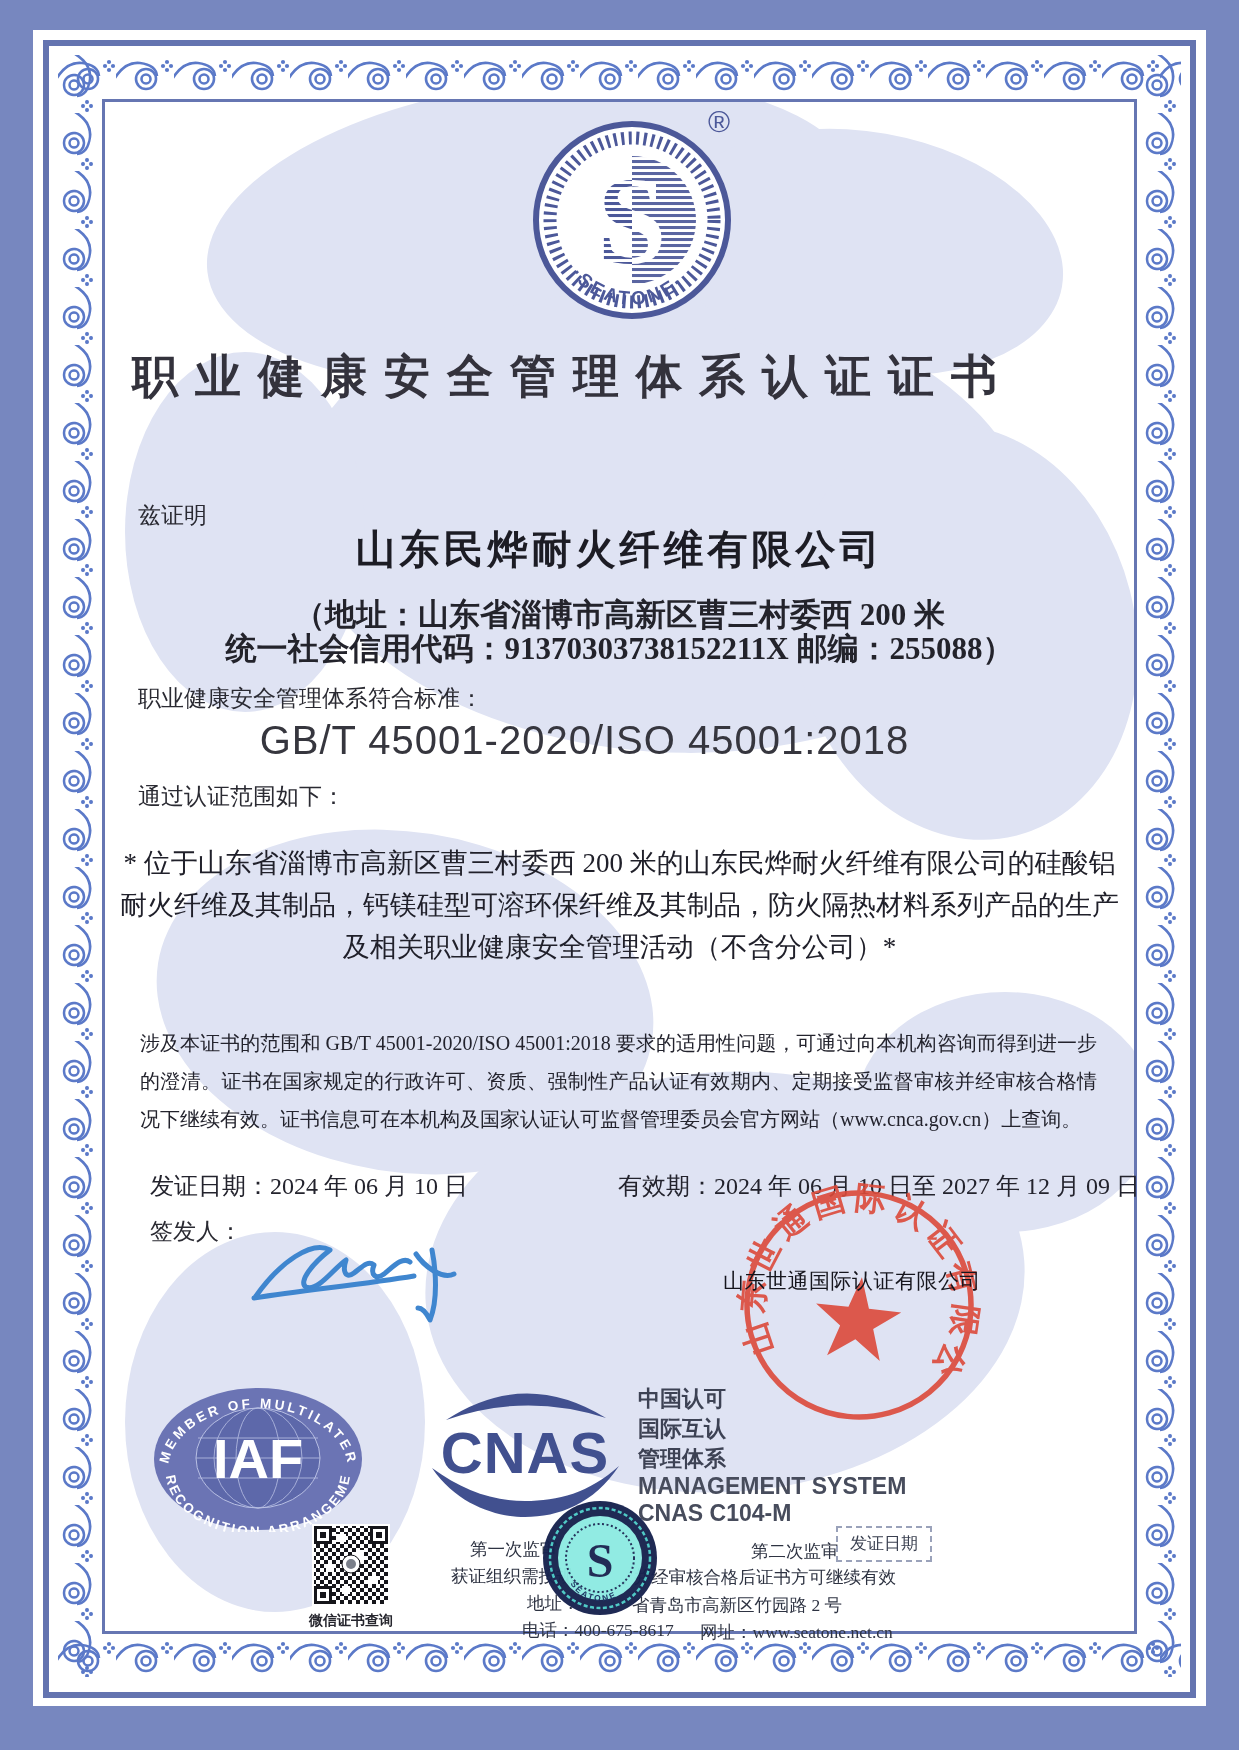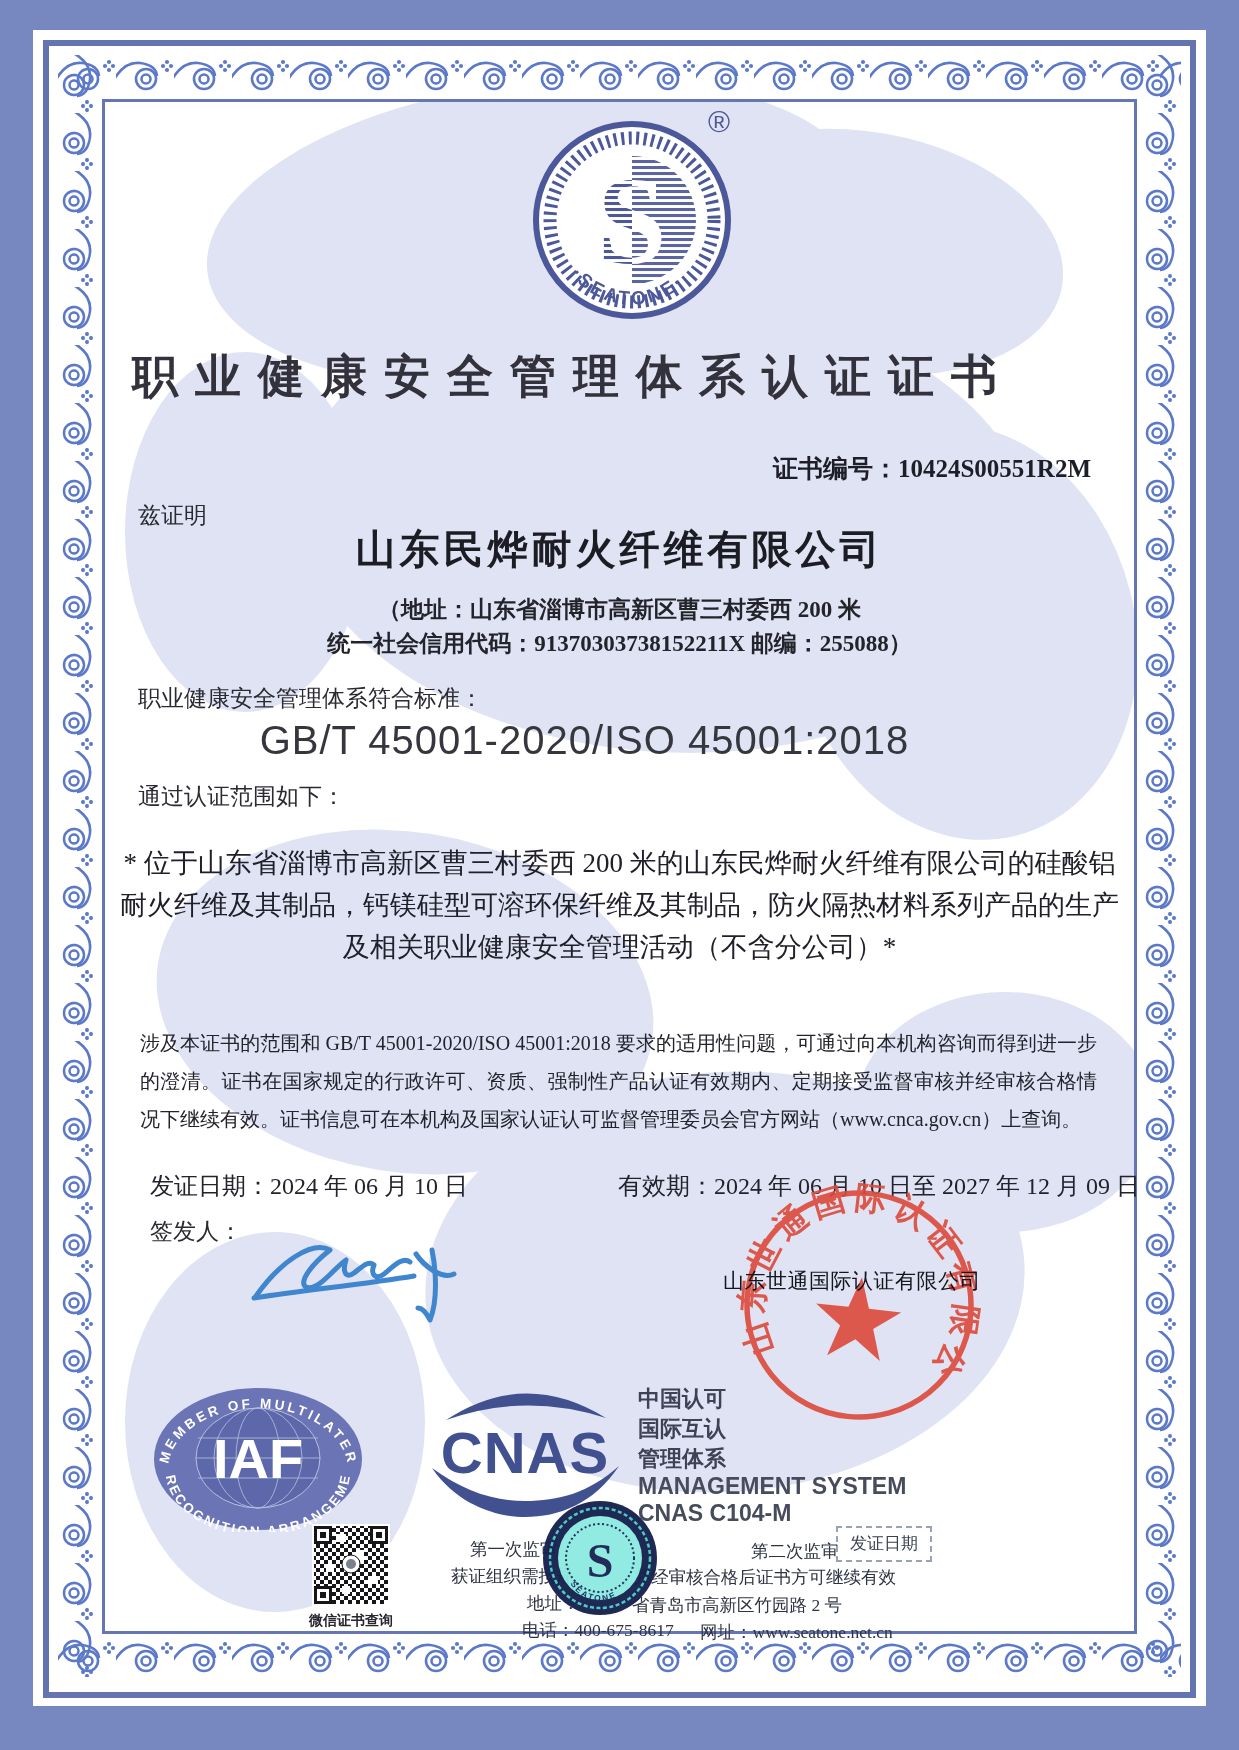--- a/index.html
+++ b/index.html
@@ -12,21 +12,21 @@
   .contentbg{left:105px;top:102px;width:1029px;height:1531px;}
   .strip{overflow:hidden;}
   .t{font-family:"Liberation Serif","DejaVu Serif",serif;}
   .sans{font-family:"Liberation Sans","DejaVu Sans",sans-serif;}
   .title{left:115px;right:115px;top:346px;text-align:left;font-size:46px;font-weight:600;
          letter-spacing:17px;padding-left:17px;color:#33323c;white-space:nowrap;}
   .certno{right:148px;top:452px;font-size:25px;font-weight:bold;color:#1e1e28;}
   .lbl{font-size:23px;color:#2a2a32;}
   .company{left:115px;right:115px;top:522px;text-align:center;font-size:40px;font-weight:bold;
            letter-spacing:4px;color:#1c1c24;white-space:nowrap;}
-  .centerln{left:115px;right:115px;text-align:center;font-weight:600;font-size:23px;color:#23232b;white-space:nowrap;}
+  .centerln{left:115px;right:115px;text-align:center;font-weight:600;font-size:31px;color:#23232b;white-space:nowrap;}
   .standard{left:80px;right:150px;top:718px;text-align:center;font-size:40px;letter-spacing:1px;
             color:#36363e;font-weight:500;white-space:nowrap;}
   .scopeln{left:115px;right:115px;text-align:center;font-size:27px;font-weight:normal;color:#20202a;white-space:nowrap;}
   .legal{left:140px;right:142px;top:1024px;font-size:20px;line-height:38px;text-align:justify;color:#23232d;}
   .dates{font-size:24px;color:#23232d;white-space:nowrap;}
   .issuer{left:723px;top:1267px;font-size:21px;font-weight:500;color:#15151d;letter-spacing:0.5px;z-index:6;}
   .accln{left:638px;font-size:22px;font-weight:600;color:#3d4254;white-space:nowrap;}
   .accen{left:638px;font-size:23px;font-weight:bold;color:#474c5c;white-space:nowrap;}
   .foot{font-size:17.5px;color:#2e3342;white-space:nowrap;}
   .sticker{left:836px;top:1526px;width:92px;height:32px;border:2px dashed #9aa2ba;
@@ -154,21 +154,20 @@
     <g clip-path="url(#clipR)">
       <text x="104" y="163" text-anchor="middle" font-size="125" font-weight="bold" fill="#ffffff" font-family="'Liberation Serif',serif">S</text>
     </g>
     <path id="seatarc" d="M 38,168 A 78,78 0 0 0 170,168" fill="none"></path>
     <text font-size="19" font-weight="bold" fill="#4c5899" letter-spacing="3">
       <textPath href="#seatarc" startOffset="8">·SEATONE·</textPath>
     </text>
   </svg>
 
   <div class="abs t title">职业健康安全管理体系认证证书</div>
-  <div class="abs t certno">证书编号：10424S00551R2M</div>
   <div class="abs t lbl" style="left:138px;top:500px;">兹证明</div>
   <div class="abs t company">山东民烨耐火纤维有限公司</div>
   <div class="abs t centerln" style="top:594px;">（地址：山东省淄博市高新区曹三村委西 200 米</div>
   <div class="abs t centerln" style="top:628px;">统一社会信用代码：91370303738152211X 邮编：255088）</div>
   <div class="abs t lbl" style="left:138px;top:683px;">职业健康安全管理体系符合标准：</div>
   <div class="abs sans standard">GB/T 45001-2020/ISO 45001:2018</div>
   <div class="abs t lbl" style="left:138px;top:781px;">通过认证范围如下：</div>
   <div class="abs t scopeln" style="top:845px;">* 位于山东省淄博市高新区曹三村委西 200 米的山东民烨耐火纤维有限公司的硅酸铝</div>
   <div class="abs t scopeln" style="top:887px;">耐火纤维及其制品，钙镁硅型可溶环保纤维及其制品，防火隔热材料系列产品的生产</div>
   <div class="abs t scopeln" style="top:929px;">及相关职业健康安全管理活动（不含分公司）*</div>

